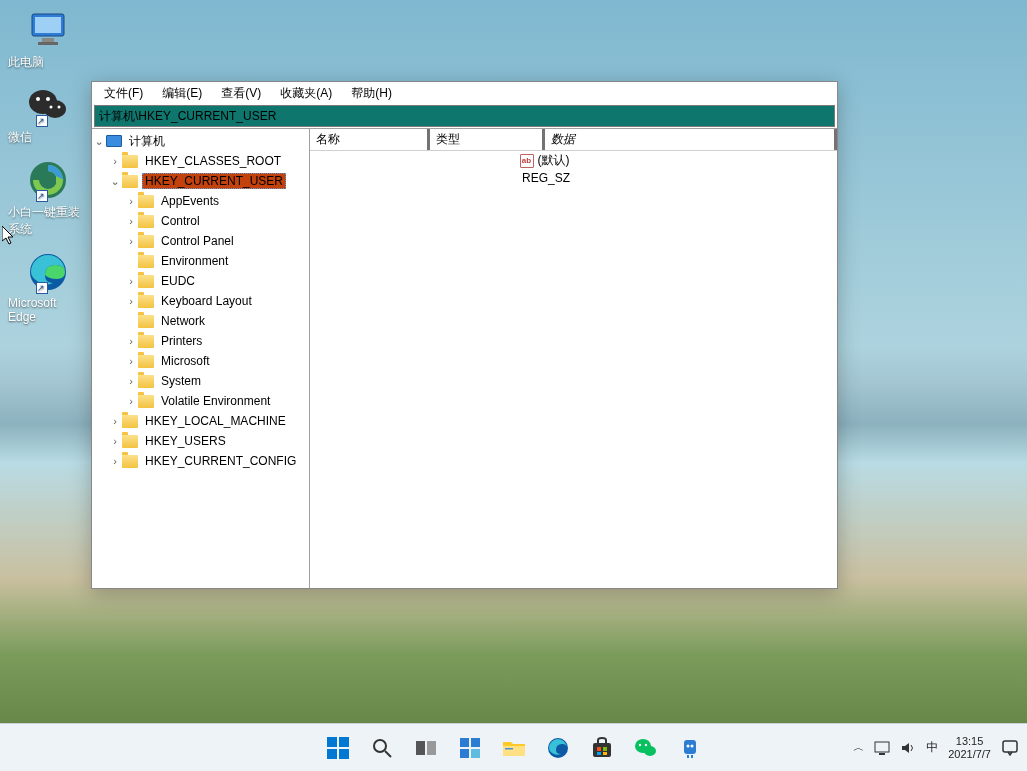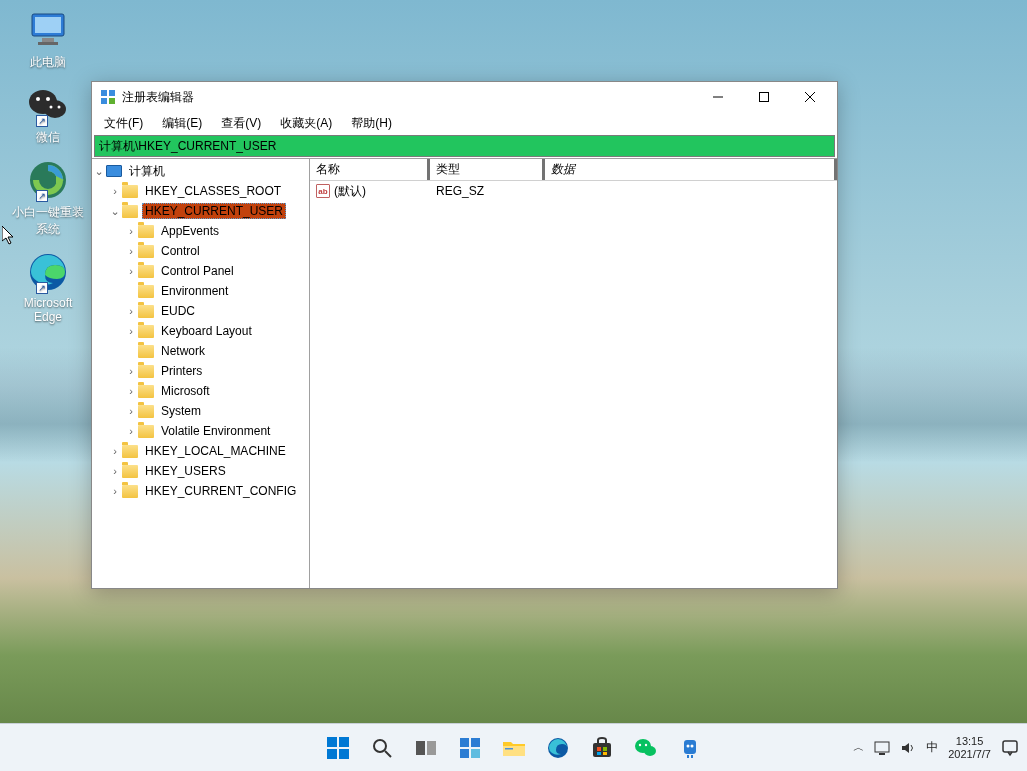--- a/index.html
+++ b/index.html
@@ -7,55 +7,55 @@
 .desktop {
   width: 1027px; height: 771px; position: relative;
   background: linear-gradient(to bottom, #7fb8d0 0%, #a8d0dc 40%, #b8dbe4 60%, #c9c0a0 75%, #7a9b5a 85%, #5a7a3e 100%);
 }
 .desktop::before {
   content:""; position:absolute; inset:0;
   background:
     linear-gradient(to bottom, rgba(180,200,210,0) 0%, rgba(180,200,210,0) 45%, rgba(140,170,185,0.4) 50%, rgba(100,140,155,0.5) 55%, rgba(200,210,190,0) 60%);
 }
 .desktop-icons { position: absolute; top: 8px; left: 8px; width: 80px; }
-.dicon { width: 80px; text-align: center; color: #fff; font-size: 12px; text-shadow: 0 1px 2px rgba(0,0,0,.6); margin-bottom: 12px; cursor: default; }
+.dicon { width: 80px; text-align: left; color: #fff; font-size: 12px; text-shadow: 0 1px 2px rgba(0,0,0,.6); margin-bottom: 12px; cursor: default; }
 .dicon .gl { width: 44px; height: 44px; margin: 0 auto 2px; display:flex; align-items:center; justify-content:center; position:relative; }
 .dicon .shortcut { position:absolute; bottom:0; left:10px; width:12px; height:12px; background:#fff; border:1px solid #2a5aa0; color:#2a5aa0; font-size:9px; line-height:10px; }
 
 .window {
   position: absolute; top: 81px; left: 91px; width: 747px; height: 508px;
   background: #fff; border: 1px solid #888; box-shadow: 0 4px 20px rgba(0,0,0,.25);
   display:flex; flex-direction:column;
 }
 .titlebar { height: 30px; display:flex; align-items:center; padding: 0 4px 0 8px; }
 .titlebar .ticon { width:16px; height:16px; margin-right:6px; display:flex; align-items:center; justify-content:center; }
 .titlebar .ttext { font-size: 12px; flex:1; }
 .winctrl { display:flex; }
 .winbtn { width:46px; height:30px; display:flex; align-items:center; justify-content:center; font-size:12px; }
 
 .menubar { height:22px; display:flex; align-items:center; padding: 0 4px; font-size:12px; gap:3px; border-top:1px solid transparent; }
 .menuitem { padding: 2px 8px; }
 
-.addrbar { height:22px; border:1px solid #7a7a7a; margin:1px 2px; padding:2px 4px; font-size:12px; background:#22c55e; }
+.addrbar { height:22px; border:1px solid #7a7a7a; margin:1px 2px; padding:2px 4px; font-size:12px; background:#0f766e; }
 
 .body { flex:1; display:flex; border-top:1px solid #a0a0a0; min-height:0; }
 .tree { width:218px; border-right:1px solid #a0a0a0; overflow:auto; font-size:12px; padding:2px 0; }
 .tnode { display:flex; align-items:center; height:20px; white-space:nowrap; }
 .tw { width:14px; text-align:center; color:#666; font-size:11px; cursor:default; }
 .ticon-folder { width:16px; height:13px; margin-right:4px; background:linear-gradient(to bottom,#fce08a,#f3c341); border-radius:1px; position:relative; }
 .ticon-folder::before { content:""; position:absolute; top:-3px; left:0; width:6px; height:3px; background:#f3c341; border-radius:1px 1px 0 0; }
 .ticon-pc { width:16px; height:12px; margin-right:4px; background:#3a8dde; border:1px solid #1a5a9e; border-radius:1px; }
 .tlabel { padding:1px 3px; }
 .tlabel.sel { background:#c2410c; border:1px dotted #5a9bd4; padding:0 2px; }
 
 .list { flex:1; overflow:auto; font-size:12px; }
 .lhead { display:flex; border-bottom:1px solid #d0d0d0; height:22px; align-items:center; }
 .lh { padding:2px 6px; border-right:3px solid #737373; }
 .lh.c1 { width:120px; } .lh.c2 { width:115px; } .lh.c3 { flex:1;font-style:italic; }
-.lrow { display:flex; height:20px; align-items:center; }
+.lrow { display:flex; height:20px; align-items:center;flex-direction:column; }
 .lc { padding:1px 6px; }
 .lc.c1 { width:120px; display:flex; align-items:center; }
 .lc.c2 { width:115px; } .lc.c3 { flex:1; }
 .valicon { width:14px; height:14px; margin-right:4px; border:1px solid #c06060; background:#fff; color:#c04040; font-size:8px; display:flex; align-items:center; justify-content:center; font-weight:bold; border-radius:1px; }
 
 .taskbar { position:absolute; bottom:0; left:0; width:1027px; height:48px; background:#eef3f8; border-top:1px solid #c8d0d8; display:flex; align-items:center; }
 .tbcenter { position:absolute; left:50%; transform:translateX(-50%); display:flex; gap:2px; height:48px; align-items:center; }
 .tbitem { width:42px; height:40px; display:flex; align-items:center; justify-content:center; border-radius:4px; }
 .tray { position:absolute; right:8px; height:48px; display:flex; align-items:center; gap:10px; font-size:12px; color:#222; }
 .clock { text-align:center; font-size:11px; line-height:13px; }
@@ -115,49 +115,20 @@
             <path d="M4 21 A17 17 0 0 1 38 21 Q38 14 28 14 Q18 14 18 24 Q18 32 26 32 Q18 36 10 30 Q4 26 4 21" fill="#39c1d7"></path>
             <path d="M18 24 Q18 14 28 14 Q38 14 38 21 Q38 28 30 28 Q22 28 18 24" fill="#4bd66b"></path>
           </svg>
           <div class="shortcut">↗</div>
         </div>
       <div>Microsoft Edge</div>
     </div>
   </div>
 
   <div class="window">
-    <div class="titlebar">
-      <div class="ticon">
-          <svg width="16" height="16">
-            <rect x="1" y="1" width="6" height="6" fill="#3a8dde"></rect>
-            <rect x="9" y="1" width="6" height="6" fill="#3a8dde"></rect>
-            <rect x="1" y="9" width="6" height="6" fill="#3a8dde"></rect>
-            <rect x="9" y="9" width="6" height="6" fill="#5fb030"></rect>
-          </svg>
-        </div>
-      <div class="ttext">注册表编辑器</div>
-      <div class="winctrl">
-        <div class="winbtn">
-            <svg width="10" height="10">
-              <line x1="0" y1="5" x2="10" y2="5" stroke="#000"></line>
-            </svg>
-          </div>
-        <div class="winbtn">
-            <svg width="10" height="10">
-              <rect x="0.5" y="0.5" width="9" height="9" fill="none" stroke="#000"></rect>
-            </svg>
-          </div>
-        <div class="winbtn close">
-            <svg width="10" height="10">
-              <line x1="0" y1="0" x2="10" y2="10" stroke="#000"></line>
-              <line x1="10" y1="0" x2="0" y2="10" stroke="#000"></line>
-            </svg>
-          </div>
-      </div>
-    </div>
     <div class="menubar">
       <div class="menuitem">文件(F)</div>
       <div class="menuitem">编辑(E)</div>
       <div class="menuitem">查看(V)</div>
       <div class="menuitem">收藏夹(A)</div>
       <div class="menuitem">帮助(H)</div>
     </div>
     <div class="addrbar">计算机\HKEY_CURRENT_USER</div>
     <div class="body">
       <div class="tree" id="tree">

